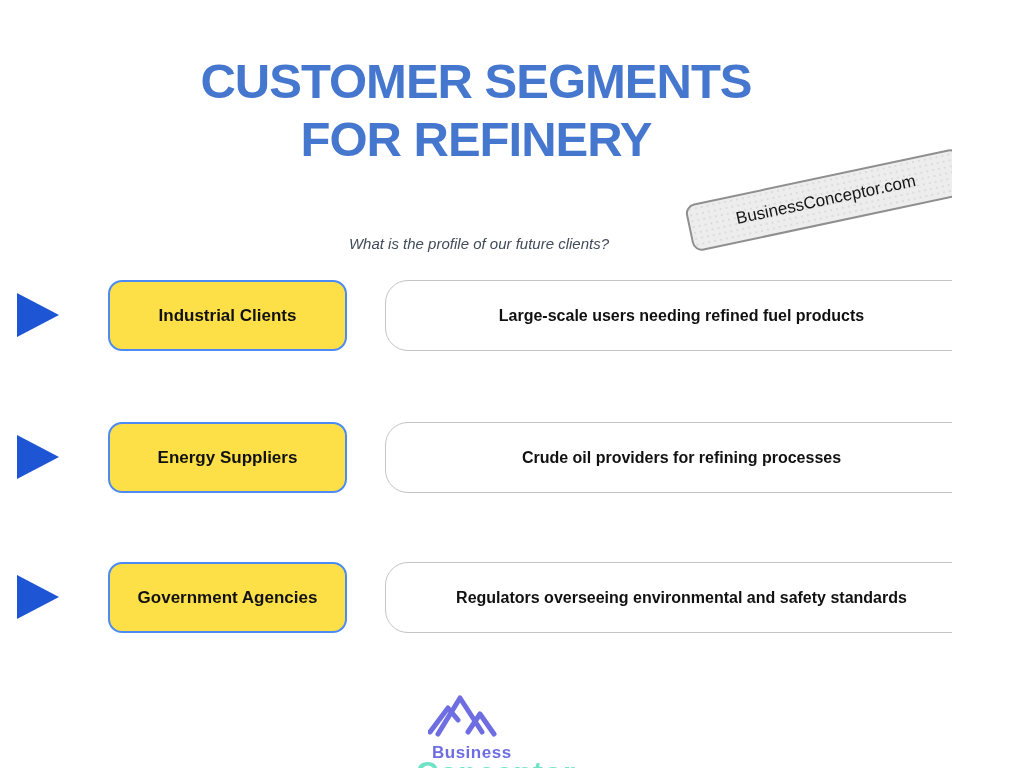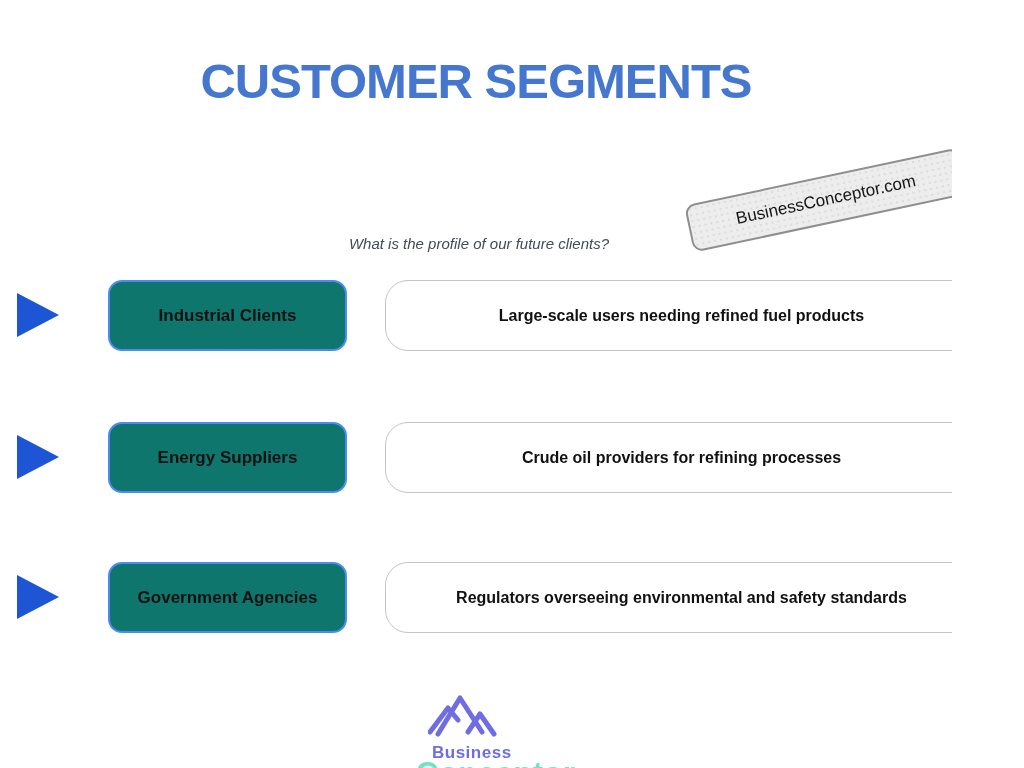--- a/index.html
+++ b/index.html
@@ -83,21 +83,21 @@
     border-left: 42px solid var(--triangle-blue);
     border-top: 22px solid transparent;
     border-bottom: 22px solid transparent;
   }
   .label-box {
     position: absolute;
     left: 108px;
     top: 0;
     width: 239px;
     height: 71px;
-    background: #0f766e;
+    background: #fde047;
     border: 2px solid var(--label-border-blue);
     border-radius: 14px;
     display: flex;
     align-items: center;
     justify-content: center;
     font-weight: bold;
     font-size: 17px;
     color: var(--text-black);
   }
   .desc-box {
@@ -147,20 +147,21 @@
     margin-top: -3px;
   }
 </style>
 </head>
 <body>
 
 <div class="slide">
 
   <div class="title">
     <div>CUSTOMER SEGMENTS</div>
+    <div>FOR REFINERY</div>
   </div>
 
   <div class="watermark">
     <span>BusinessConceptor.com</span>
   </div>
 
   <div class="subtitle">What is the profile of our future clients?</div>
 
   <div class="row row-1">
     <div class="triangle"></div>

